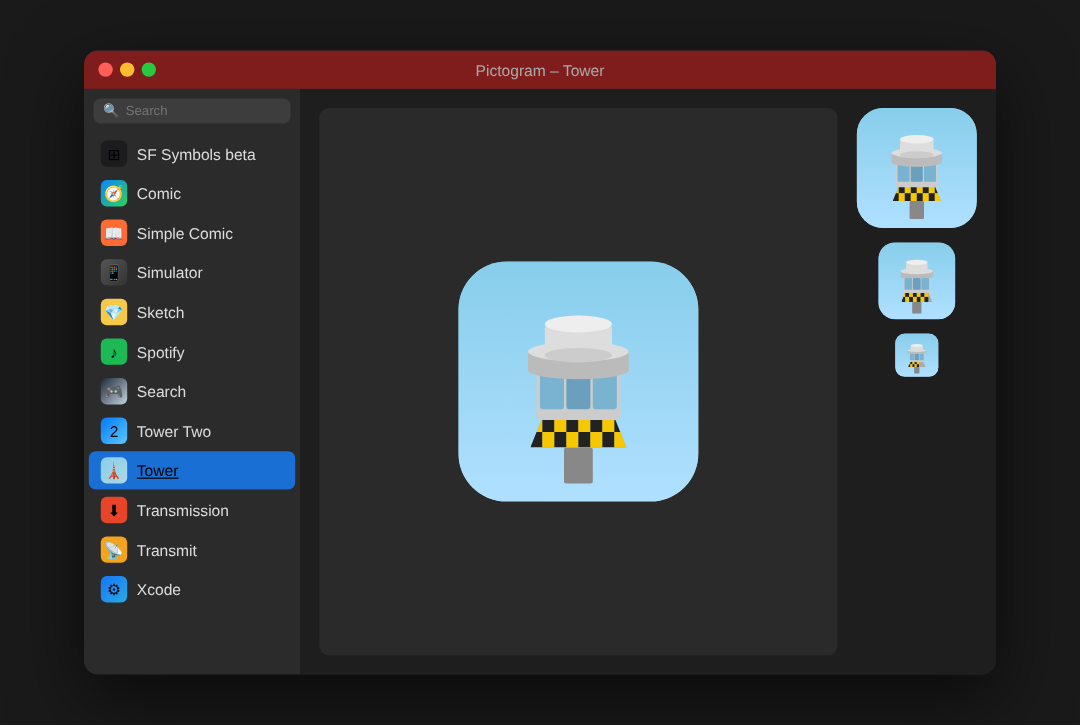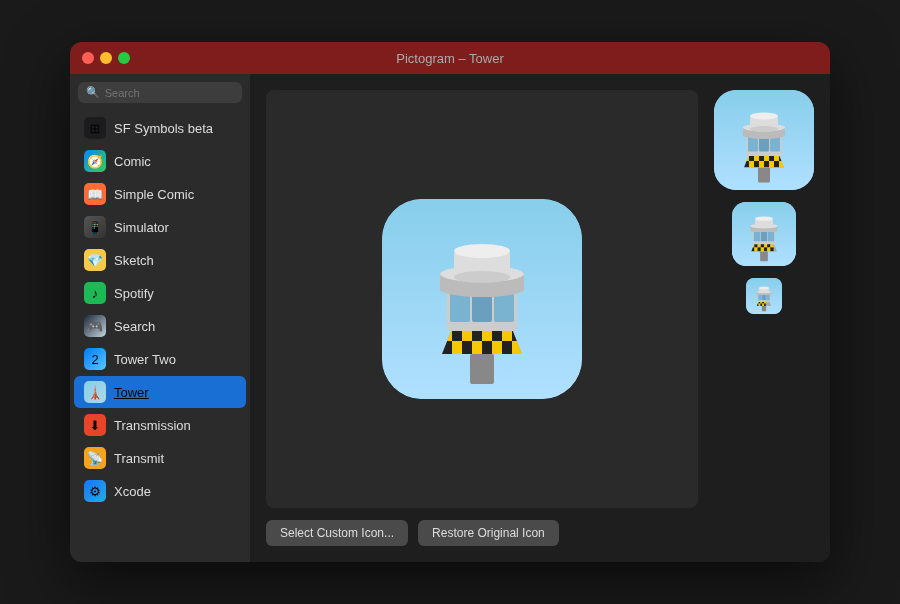--- a/index.html
+++ b/index.html
@@ -499,19 +499,15 @@
               <rect x="112" y="93" width="20" height="30" fill="#7ab3d0" rx="2"></rect>
               <rect x="58" y="78" width="84" height="15" fill="#bbb" rx="3"></rect>
               <ellipse cx="100" cy="78" rx="42" ry="7" fill="#ddd"></ellipse>
               <rect x="72" y="55" width="56" height="24" fill="#ddd" rx="4"></rect>
               <ellipse cx="100" cy="55" rx="28" ry="7" fill="#eee"></ellipse>
             </svg>
           </div>
         </div>
       </div>
 
-      <div class="buttons-row">
-        <button class="action-button">Select Custom Icon...</button>
-        <button class="action-button">Restore Original Icon</button>
-      </div>
     </div>
   </div>
 </div>
 
 </body></html>

